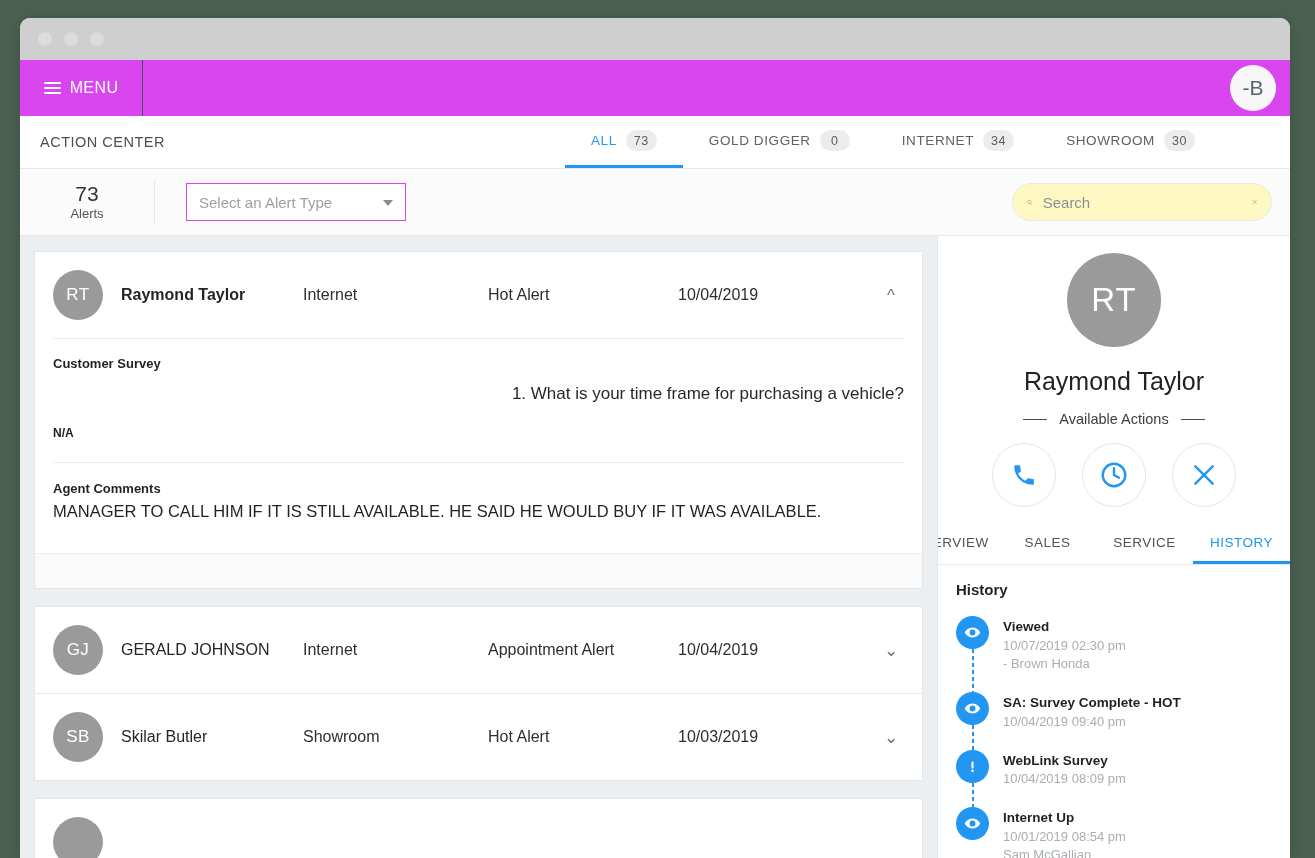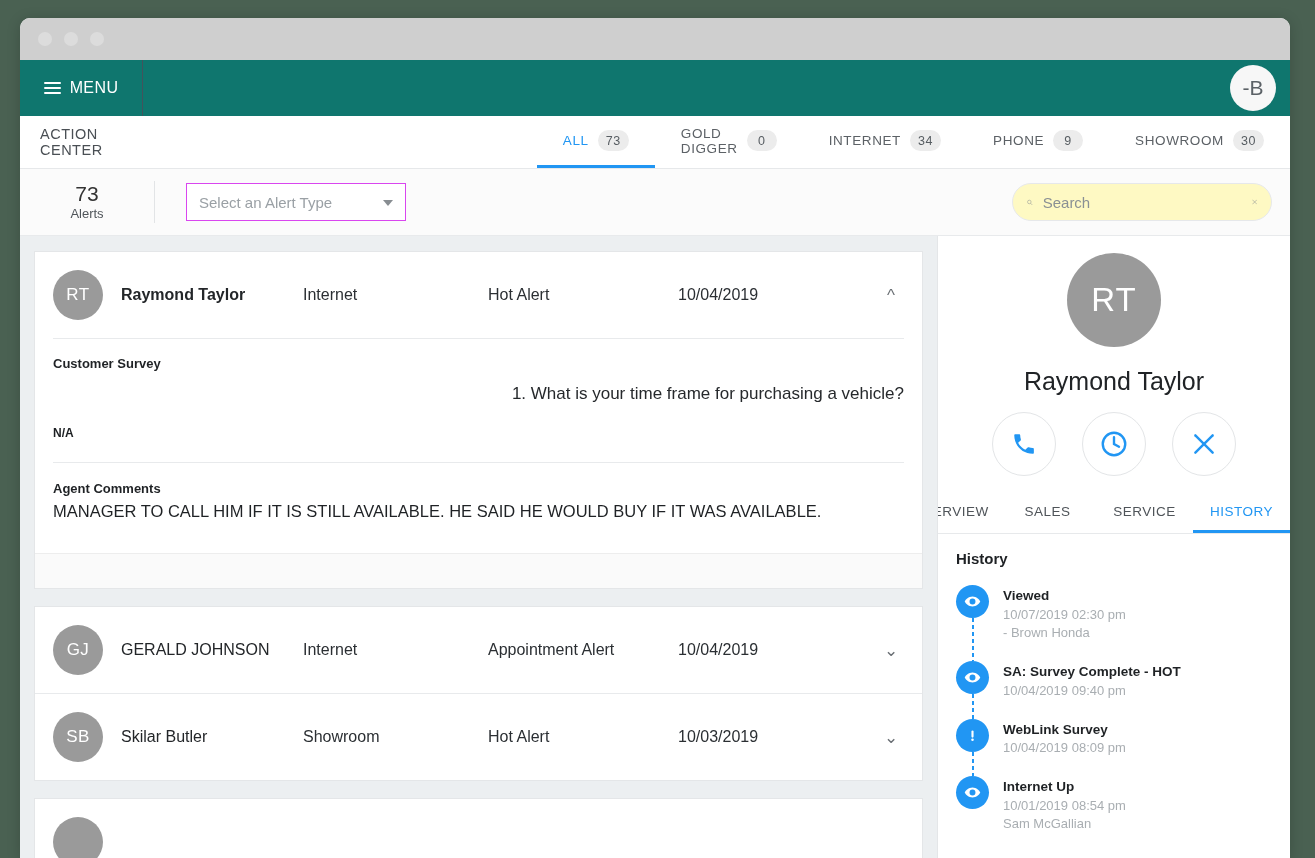--- a/index.html
+++ b/index.html
@@ -25,21 +25,21 @@
     background: #cfcfcf;
     display: flex; align-items: center;
     padding-left: 18px;
     gap: 12px;
   }
   .dot { width: 14px; height: 14px; border-radius: 50%; background: #dcdcdc; }
 
   
   .appbar {
     height: 56px;
-    background: #0f766e;
+    background: #d946ef;
     display: flex; align-items: center;
     position: relative;
   }
   .menu-btn {
     width: 123px; height: 100%;
     display: flex; align-items: center; justify-content: center;
     gap: 9px;
     color: #ffffff;
     font-size: 16px; letter-spacing: .4px;
     border-right: 1px solid #43535c;
@@ -306,24 +306,20 @@
       </div>
       <div class="tab">
         <span>GOLD DIGGER</span>
         <span class="pill">0</span>
       </div>
       <div class="tab">
         <span>INTERNET</span>
         <span class="pill">34</span>
       </div>
       <div class="tab">
-        <span>PHONE</span>
-        <span class="pill">9</span>
-      </div>
-      <div class="tab">
         <span>SHOWROOM</span>
         <span class="pill">30</span>
       </div>
     </div>
   </div>
 
   <div class="filterbar">
     <div class="alert-count">
       <div class="num">73</div>
       <div class="lbl">Alerts</div>
@@ -404,20 +400,25 @@
 
     </div>
 
     <div class="right-pane">
 
       <div class="profile">
         <div class="big-av">
           <span>RT</span>
         </div>
         <div class="pname">Raymond  Taylor</div>
+        <div class="act-divider">
+          <span class="dash"></span>
+          <span>Available Actions</span>
+          <span class="dash"></span>
+        </div>
         <div class="actions">
           <div class="act-btn">
             <svg width="26" height="26" viewBox="0 0 24 24" fill="#2196f3">
               <path d="M6.6 10.8c1.4 2.8 3.8 5.1 6.6 6.6l2.2-2.2c.3-.3.7-.4 1-.2 1.2.4 2.4.6 3.7.6.6 0 1 .4 1 1V20c0 .6-.4 1-1 1C10.6 21 3 13.4 3 4c0-.6.4-1 1-1h3.5c.6 0 1 .4 1 1 0 1.3.2 2.5.6 3.7.1.4 0 .8-.2 1.1l-2.3 2z"></path>
             </svg>
           </div>
           <div class="act-btn">
             <svg width="30" height="30" viewBox="0 0 24 24">
               <circle cx="12" cy="12" r="9" fill="none" stroke="#2196f3" stroke-width="1.9"></circle>
               <path d="M12 6.6V12l4 2.2" fill="none" stroke="#2196f3" stroke-width="1.9" stroke-linecap="round"></path>

